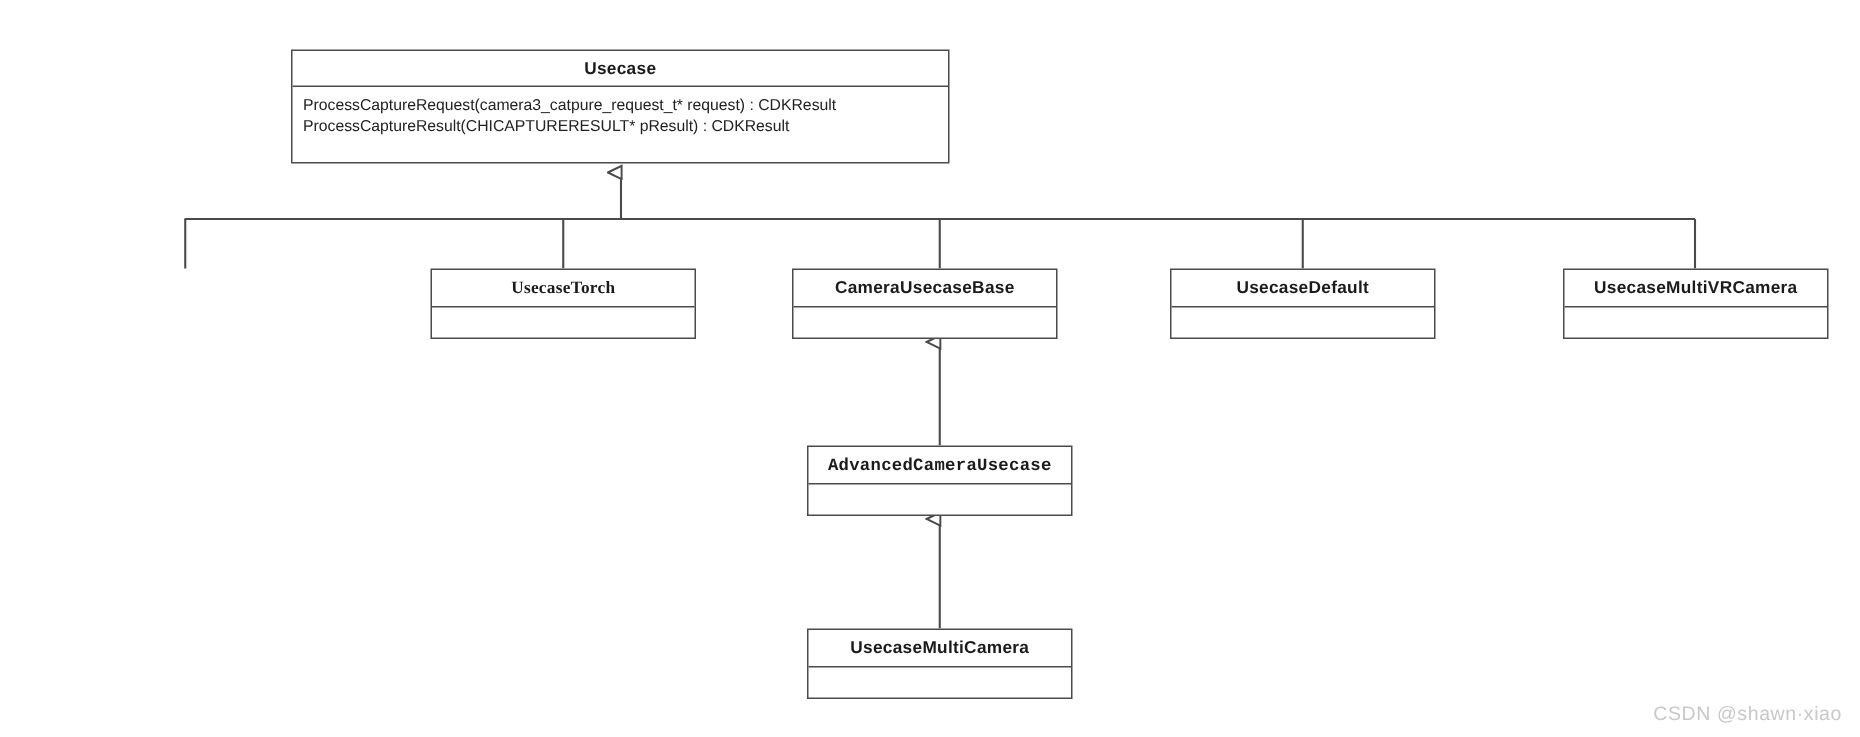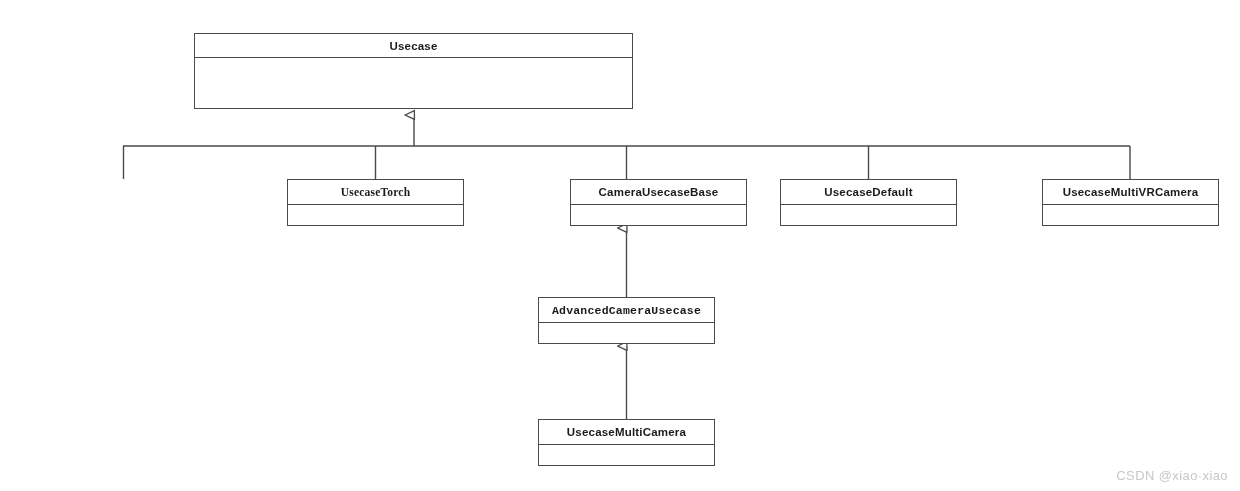--- a/index.html
+++ b/index.html
@@ -99,29 +99,31 @@
     <line x1="868.5" y1="146" x2="868.5" y2="179" stroke="#4a4a4a" stroke-width="1.4"></line>
     <line x1="1130" y1="146" x2="1130" y2="179" stroke="#4a4a4a" stroke-width="1.4"></line>
 
     <line x1="626.5" y1="297" x2="626.5" y2="228" stroke="#4a4a4a" stroke-width="1.4" marker-end="url(#hollow-triangle)"></line>
 
     <line x1="626.5" y1="419" x2="626.5" y2="346" stroke="#4a4a4a" stroke-width="1.4" marker-end="url(#hollow-triangle)"></line>
   </svg>
 
   <div class="uml-class" style="left:194px; top:33px; width:439px; height:76px;">
     <div class="uml-class-name" style="height:24px;">Usecase</div>
+    <div class="uml-class-body">ProcessCaptureRequest(camera3_catpure_request_t* request) : CDKResult
+ProcessCaptureResult(CHICAPTURERESULT* pResult) : CDKResult</div>
   </div>
 
 
   <div class="uml-class" style="left:287px; top:179px; width:177px; height:47px;">
     <div class="uml-class-name" style="height:25px;font-family:Liberation Serif, serif;">UsecaseTorch</div>
     <div class="uml-class-body empty"></div>
   </div>
 
-  <div class="uml-class" style="left:570px; top:179px; width:177px; height:47px;">
+  <div class="uml-class" style="left:528px; top:179px; width:177px; height:47px;">
     <div class="uml-class-name" style="height:25px;">CameraUsecaseBase</div>
     <div class="uml-class-body empty"></div>
   </div>
 
   <div class="uml-class" style="left:780px; top:179px; width:177px; height:47px;">
     <div class="uml-class-name" style="height:25px;">UsecaseDefault</div>
     <div class="uml-class-body empty"></div>
   </div>
 
   <div class="uml-class" style="left:1042px; top:179px; width:177px; height:47px;">
@@ -132,15 +134,15 @@
   <div class="uml-class" style="left:538px; top:297px; width:177px; height:47px;font-family:Liberation Mono, monospace;">
     <div class="uml-class-name" style="height:25px;">AdvancedCameraUsecase</div>
     <div class="uml-class-body empty"></div>
   </div>
 
   <div class="uml-class" style="left:538px; top:419px; width:177px; height:47px;">
     <div class="uml-class-name" style="height:25px;">UsecaseMultiCamera</div>
     <div class="uml-class-body empty"></div>
   </div>
 
-  <div class="watermark">CSDN @xiao·xiao</div>
+  <div class="watermark">CSDN @shawn·xiao</div>
 
 </div>
 
 </body></html>

